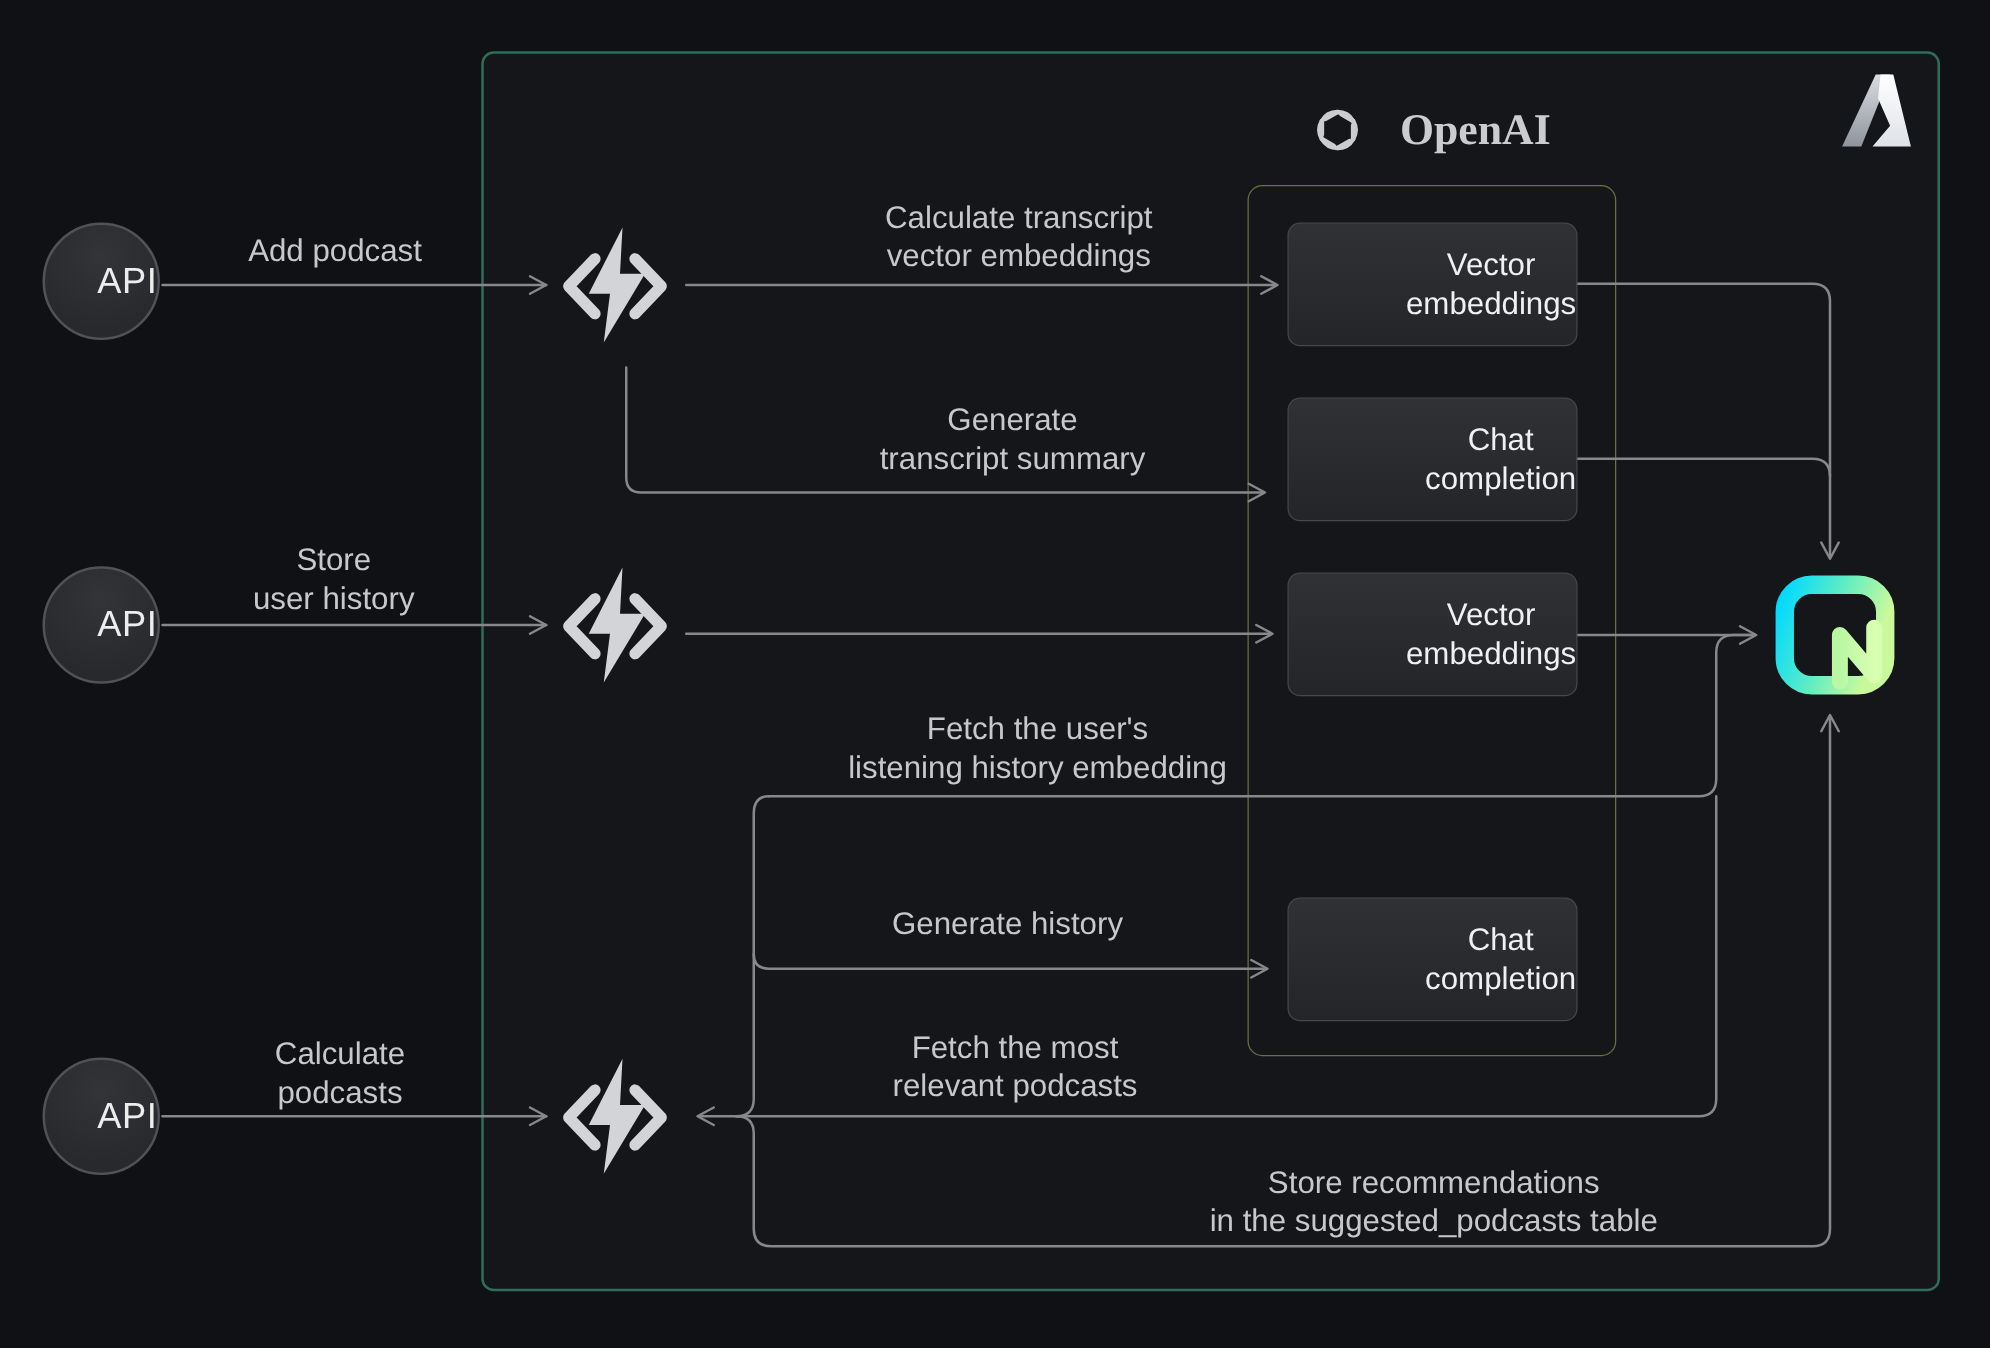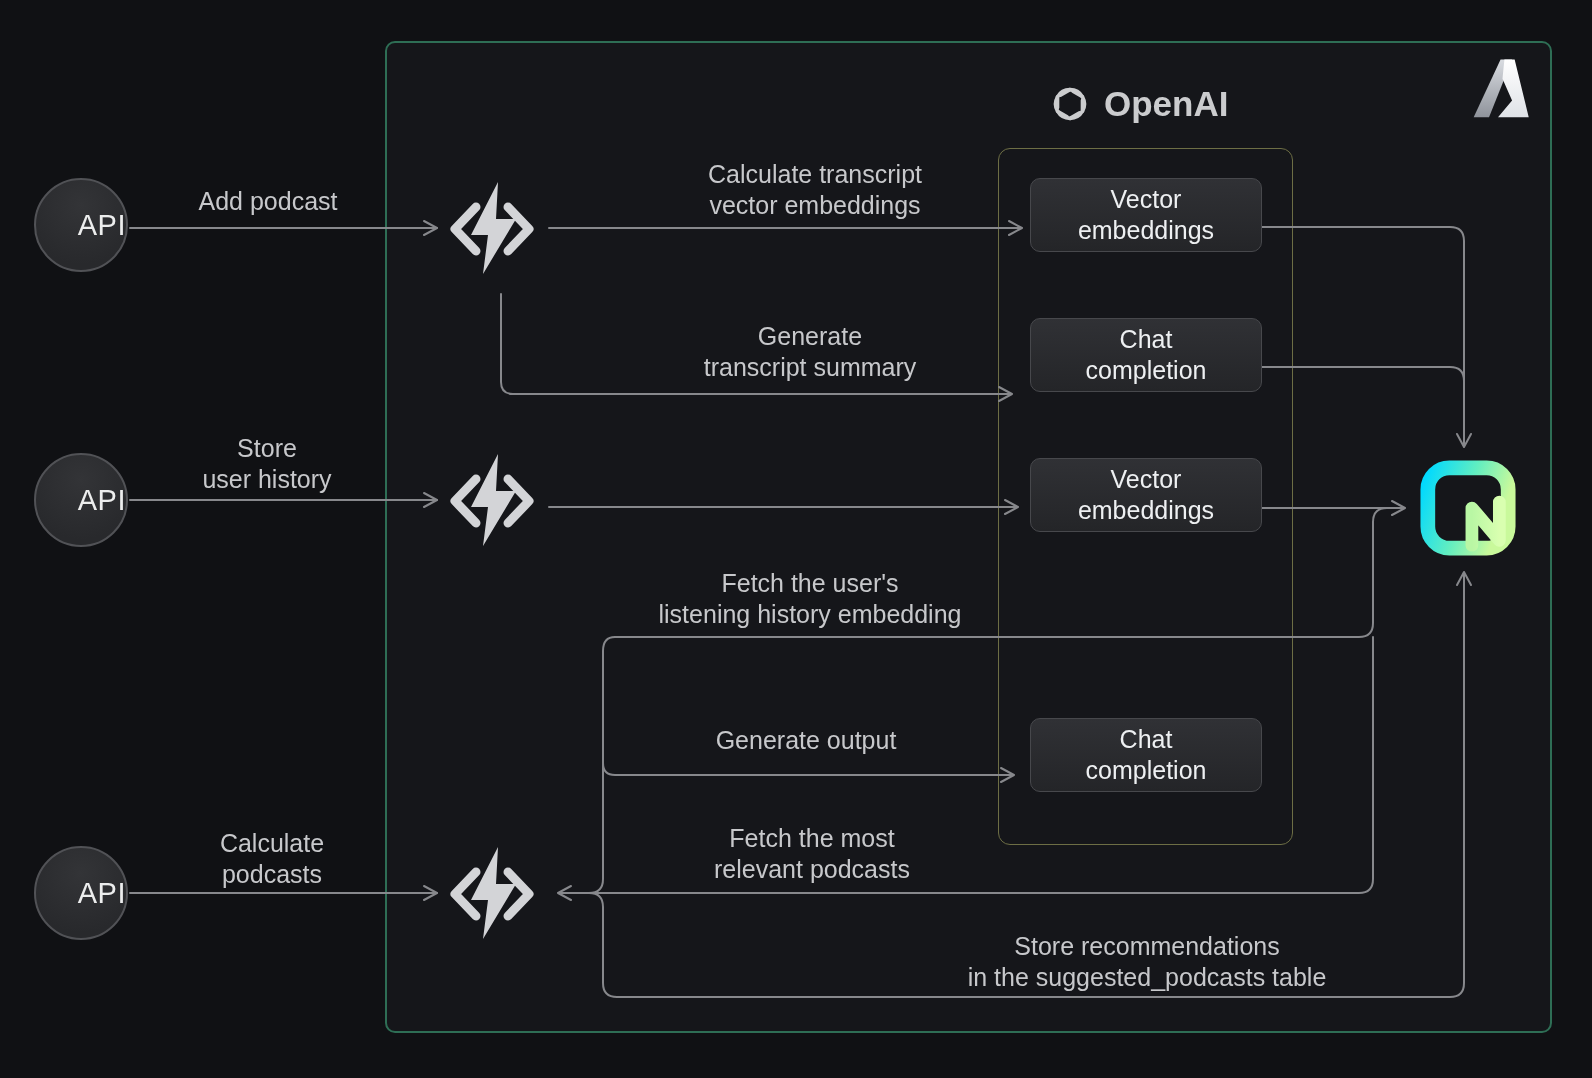--- a/index.html
+++ b/index.html
@@ -20,38 +20,38 @@
     box-sizing:border-box;z-index:1;
   }
   .wires{position:absolute;left:0;top:0;width:1592px;height:1078px;z-index:2;}
   .wires path{stroke:#87888c;stroke-width:2;fill:none;stroke-linecap:round;stroke-linejoin:round;}
   .label{
     position:absolute;transform:translate(-50%,-50%);
     white-space:pre-line;text-align:center;
     font-size:25px;line-height:31px;color:#c7c8cb;z-index:3;
   }
   .svc-box{
-    position:absolute;left:1030px;width:232px;height:74px;
+    position:absolute;left:1030px;width:232px;height:99px;
     background:linear-gradient(180deg,#303135 0%,#242528 100%);
     border:1.5px solid #47484c;border-radius:10px;
-    display:flex;align-items:center;justify-content:center;
+    display:flex;align-items:center;justify-content:flex-end;
     box-sizing:border-box;z-index:3;
   }
   .svc-box span{white-space:pre-line;text-align:center;font-size:25px;line-height:31px;color:#eef0f2;}
   .api-circle{
     position:absolute;left:34px;width:94px;height:94px;border-radius:50%;
     background:radial-gradient(circle at 50% 28%,#333437 0%,#28292c 75%);
     border:2px solid #515256;
     display:flex;align-items:center;justify-content:flex-end;
     box-sizing:border-box;z-index:3;
   }
   .api-circle span{font-size:29px;color:#eceded;letter-spacing:.5px;}
   .fn-icon{position:absolute;left:442px;width:100px;height:100px;z-index:3;}
   .openai-header{position:absolute;left:1046px;top:79px;height:50px;display:flex;align-items:center;z-index:3;}
-  .openai-word{font-size:35px;font-weight:600;color:#cbccce;margin-left:10px;}
+  .openai-word{font-size:35px;font-weight:600;color:#cbccce;margin-left:26px;font-family:Liberation Serif, serif;}
   .azure-logo{position:absolute;left:1466px;top:56px;z-index:3;}
   .neon-logo{position:absolute;left:1419px;top:459px;z-index:3;}
 </style>
 </head>
 <body>
 
 <div class="stage">
 
   <div class="azure-panel"></div>
   <div class="openai-panel"></div>
@@ -216,23 +216,23 @@
 completion</span>
   </div>
 
   <div class="label" style="left:268px;top:201px">Add podcast</div>
   <div class="label" style="left:815px;top:190px">Calculate transcript
 vector embeddings</div>
   <div class="label" style="left:810px;top:352px">Generate
 transcript summary</div>
   <div class="label" style="left:267px;top:464px">Store
 user history</div>
-  <div class="label" style="left:810px;top:599px">Fetch the user's
+  <div class="label" style="left:830px;top:599px">Fetch the user's
 listening history embedding</div>
-  <div class="label" style="left:806px;top:740px">Generate output</div>
+  <div class="label" style="left:806px;top:740px">Generate history</div>
   <div class="label" style="left:272px;top:859px">Calculate
 podcasts</div>
   <div class="label" style="left:1147px;top:962px">Store recommendations
 in the suggested_podcasts table</div>
   <div class="label" style="left:812px;top:854px">Fetch the most
 relevant podcasts</div>
 
 </div>
 
 </body></html>

